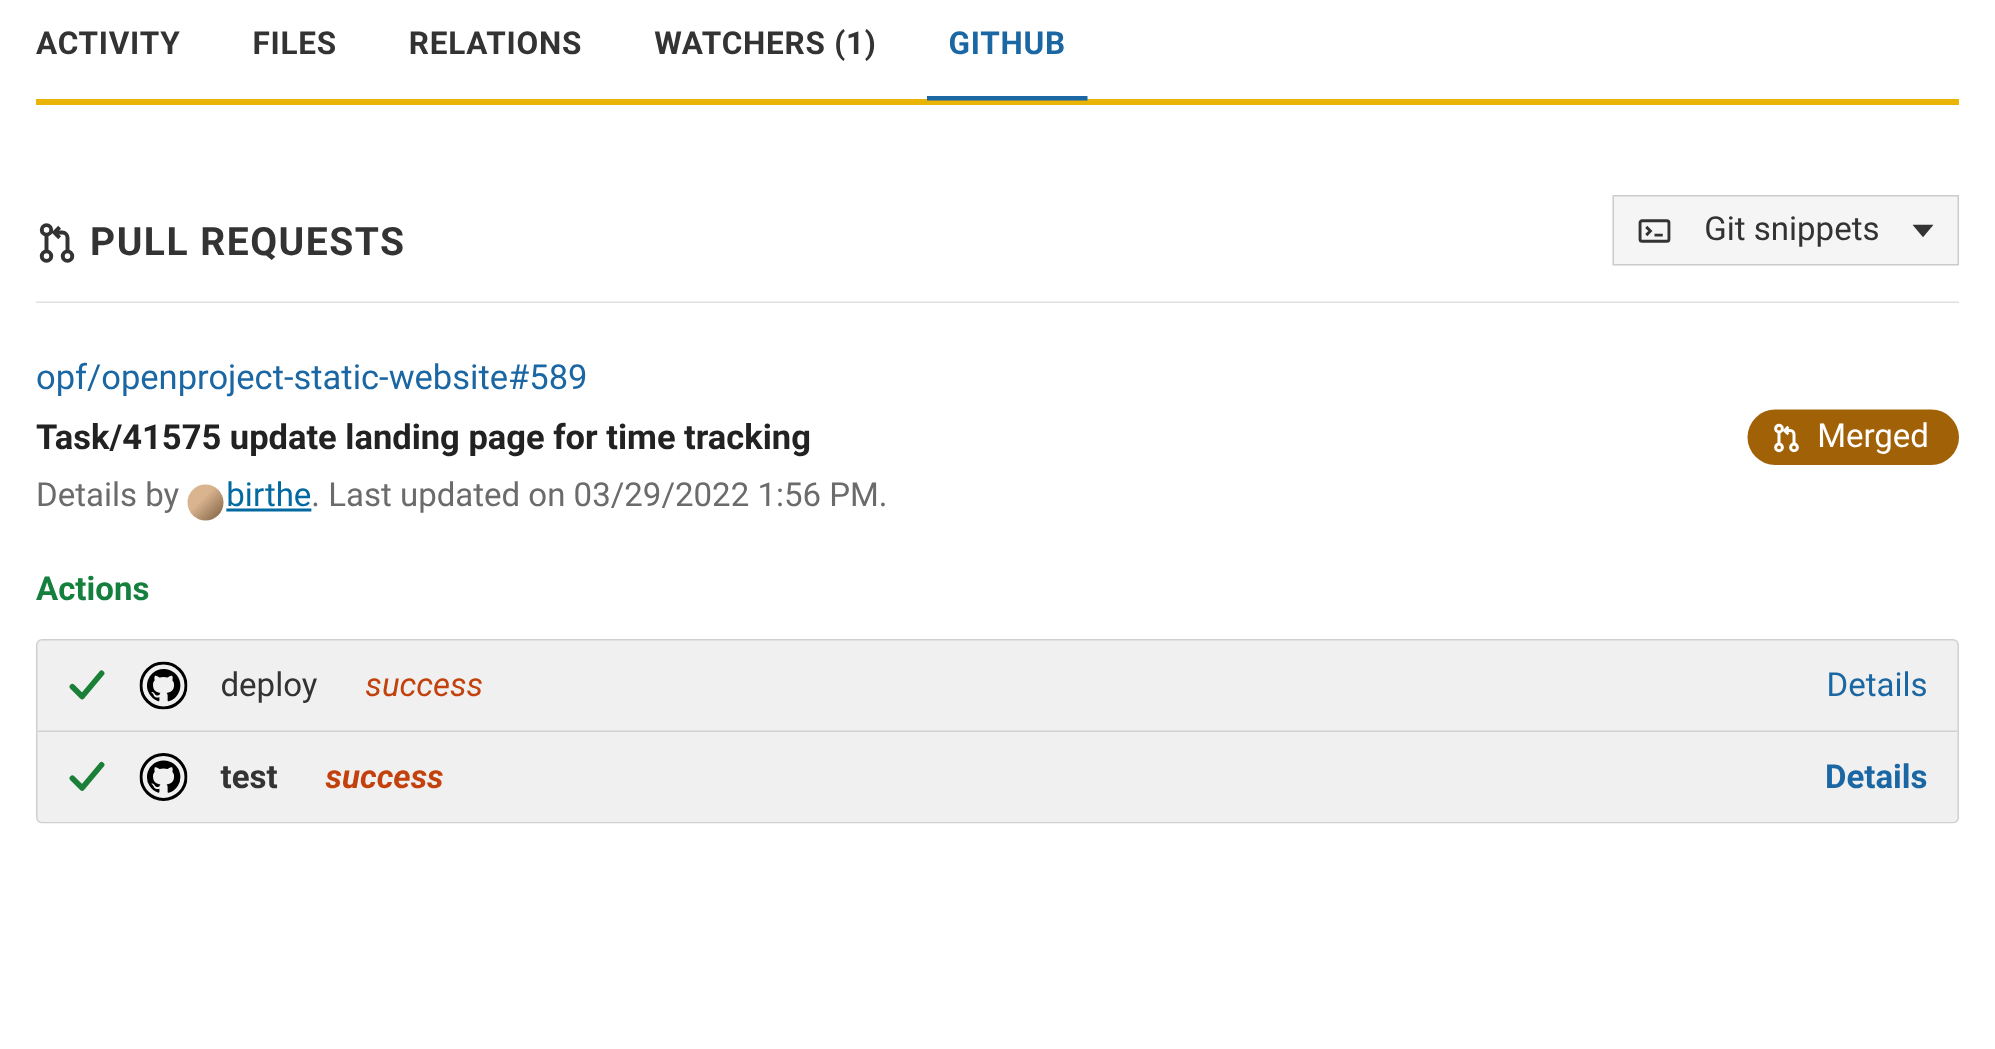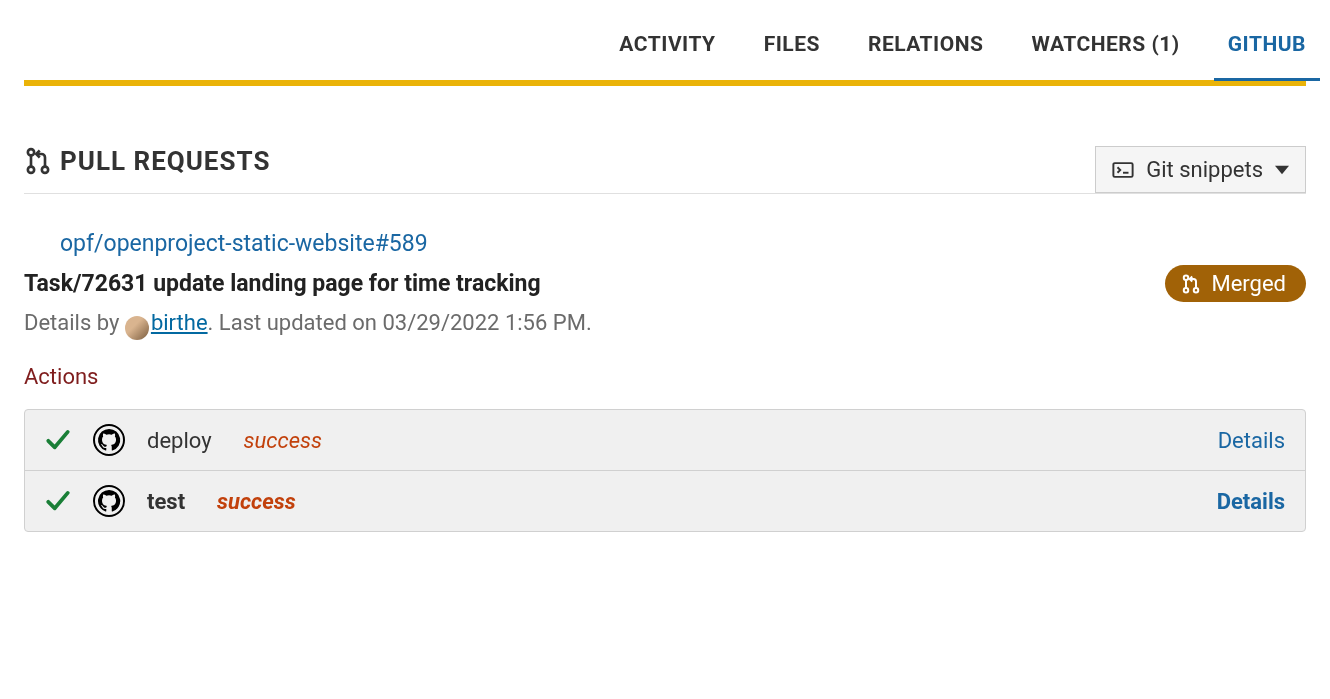--- a/index.html
+++ b/index.html
@@ -6,23 +6,22 @@
   body {
     font-family: -apple-system, BlinkMacSystemFont, "Segoe UI", Roboto, "Helvetica Neue", Arial, sans-serif;
     background: #fff;
     color: #333;
     padding: 0 24px;
     width: 1330px;
   }
   .tabs {
     display: flex;
     gap: 48px;
-    border-bottom: 6px solid #eab308;
-    padding-top: 32px;
-    justify-content: flex-end;
+    border-bottom: 4px solid #eab308;
+    padding-top: 18px;
   }
   .tab {
     font-size: 21px;
     font-weight: 700;
     letter-spacing: 0.5px;
     color: #333;
     padding-bottom: 24px;
     cursor: pointer;
     position: relative;
   }
@@ -34,53 +33,53 @@
     position: absolute;
     left: -14px;
     right: -14px;
     bottom: -1px;
     height: 3px;
     background: #1a67a3;
   }
   .section-header {
     display: flex;
     justify-content: space-between;
-    align-items: flex-start;
+    align-items: flex-end;
     margin-top: 60px;
+    padding-bottom: 24px;
     border-bottom: 1px solid #e0e0e0;
   }
   .section-title {
     display: flex;
     align-items: center;
     gap: 8px;
     font-size: 26px;
     font-weight: 700;
     letter-spacing: 1px;
     color: #333;
   }
   .git-snippets {
     display: flex;
     align-items: center;
-    gap: 12px;
+    gap: 22px;
     background: #f5f5f5;
     border: 1px solid #ccc;
     padding: 10px 16px;
     font-size: 22px;
     color: #333;
     cursor: pointer;
   }
   .pr-block {
     margin-top: 36px;
   }
   .pr-link {
     color: #1a67a3;
     font-size: 23px;
     text-decoration: none;
     font-weight: 400;
-    margin-left: 36px;
   }
   .pr-row {
     display: flex;
     justify-content: space-between;
     align-items: center;
     margin-top: 8px;
   }
   .pr-title {
     font-size: 23px;
     font-weight: 700;
@@ -110,24 +109,24 @@
     width: 24px;
     height: 24px;
     border-radius: 50%;
     background: linear-gradient(135deg, #d9b48f 40%, #7a5c3e 100%);
     vertical-align: middle;
     margin-right: 2px;
     position: relative;
     top: 4px;
   }
   .actions-heading {
-    margin-top: 28px;
-    font-size: 22px;
-    font-weight: 400;
-    color: #7f1d1d;
+    margin-top: 38px;
+    font-size: 22px;
+    font-weight: 700;
+    color: #15803d;
   }
   .actions-list {
     margin-top: 20px;
     border: 1px solid #d0d0d0;
     border-radius: 4px;
     overflow: hidden;
     background: #f0f0f0;
   }
   .action-row {
     display: flex;
@@ -197,21 +196,21 @@
       <svg width="14" height="14" viewBox="0 0 10 6" fill="#333">
           <path d="M0 0l5 6 5-6z"></path>
         </svg>
     </span>
   </div>
 </div>
 
 <div class="pr-block">
   <a href="#" class="pr-link">opf/openproject-static-website#589</a>
   <div class="pr-row">
-    <div class="pr-title">Task/72631 update landing page for time tracking</div>
+    <div class="pr-title">Task/41575 update landing page for time tracking</div>
     <div class="merged-badge">
       <span>
         <svg width="20" height="20" viewBox="0 0 16 16" fill="none" stroke="#fff" stroke-width="1.6">
           <circle cx="4" cy="3" r="1.8"></circle>
           <circle cx="4" cy="13" r="1.8"></circle>
           <circle cx="12" cy="13" r="1.8"></circle>
           <path d="M4 5v6"></path>
           <path d="M12 11V6a2 2 0 0 0-2-2H8"></path>
           <path d="M9 2l-2 2 2 2"></path>
         </svg>

